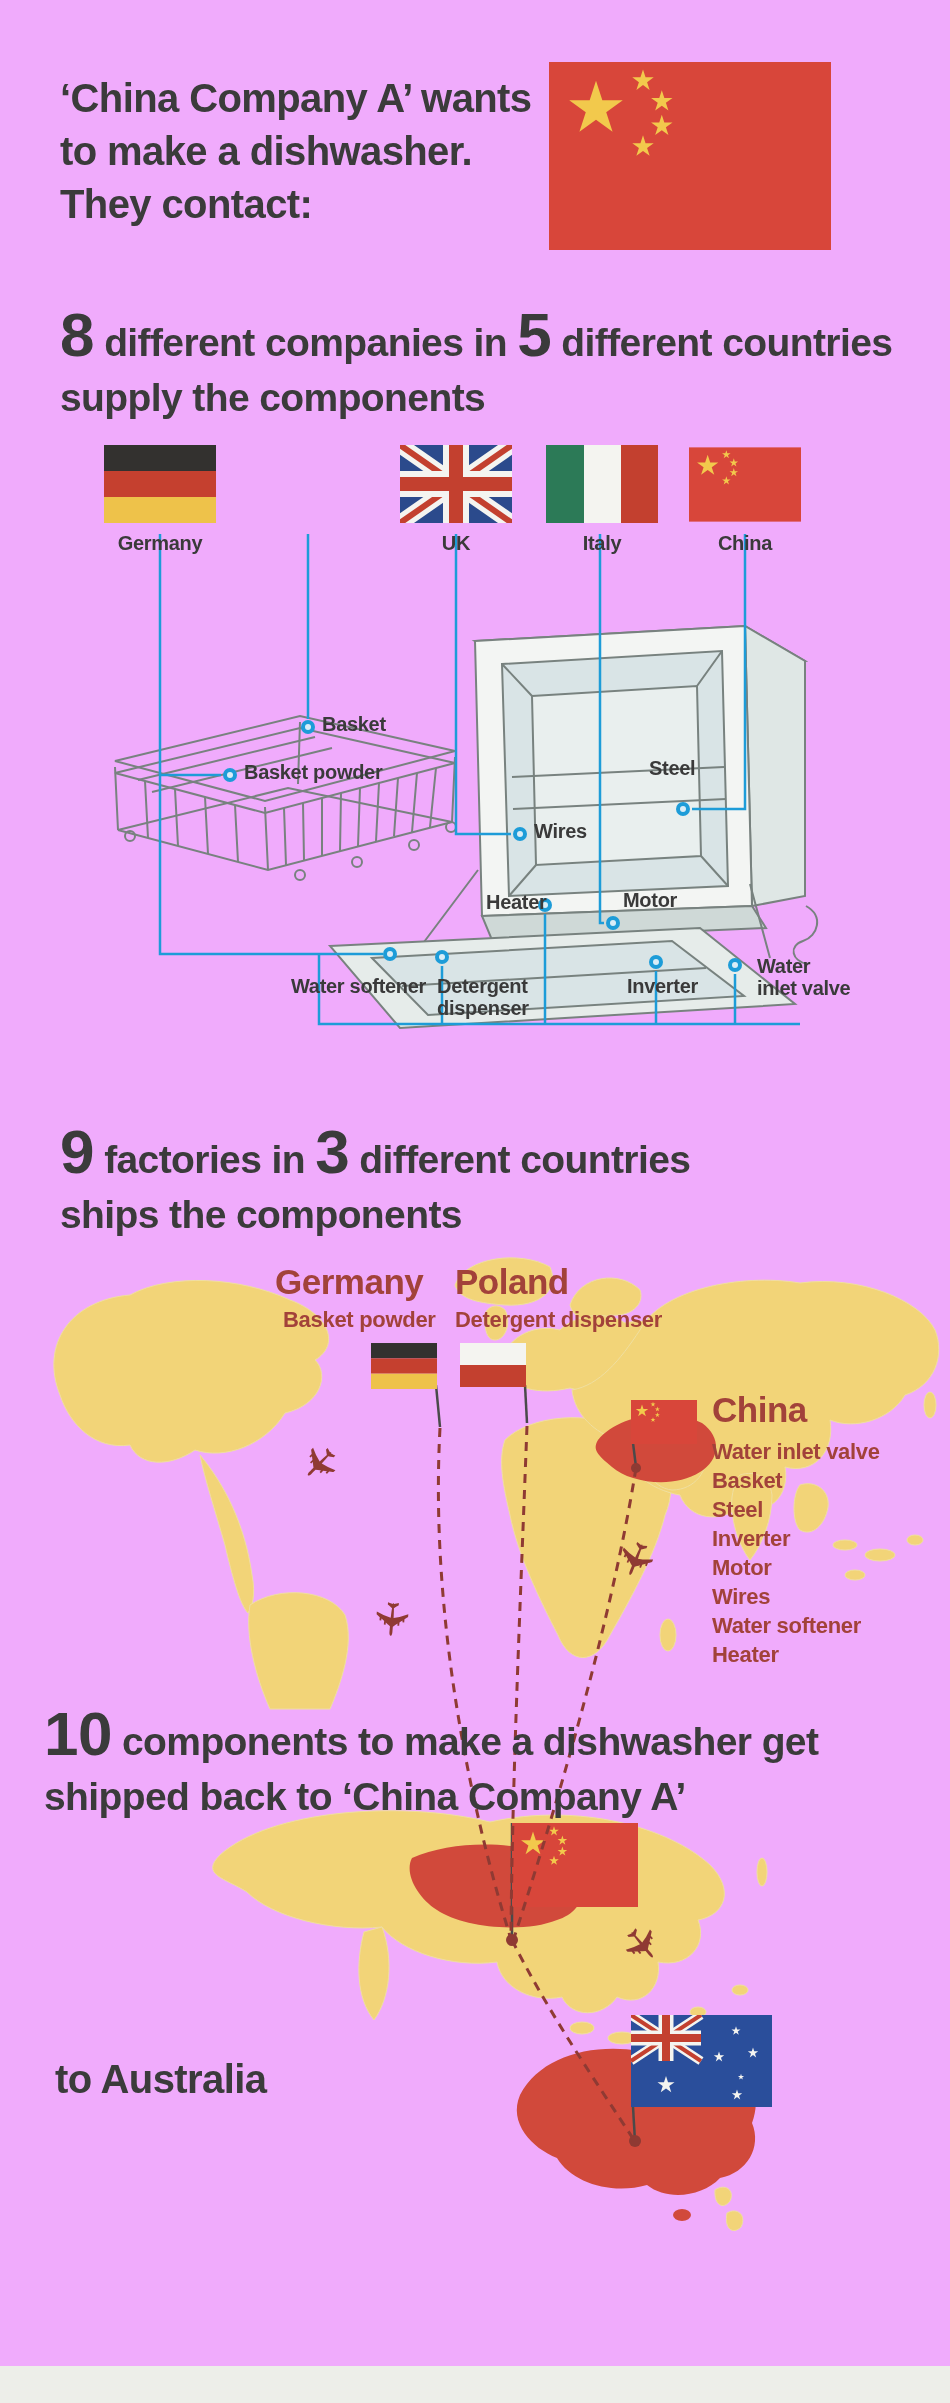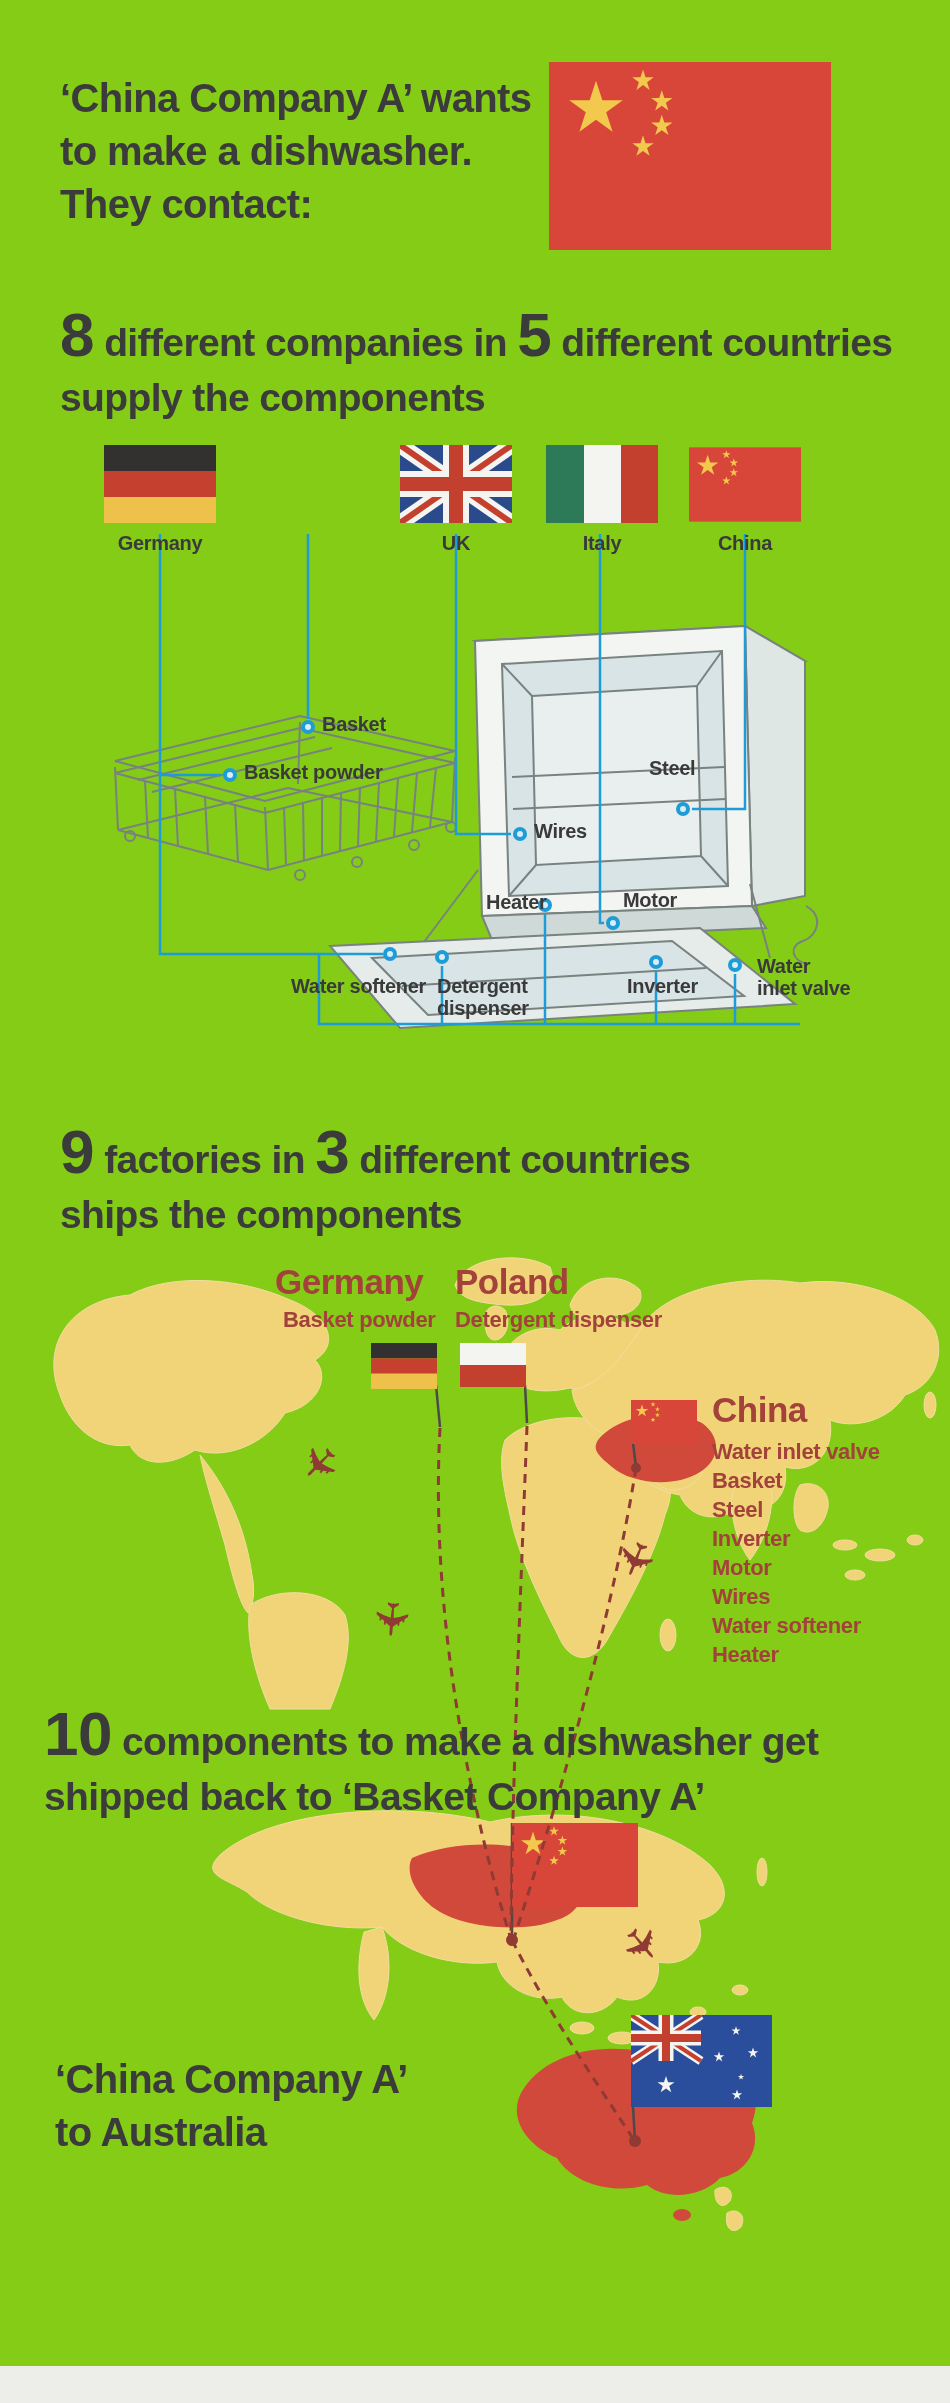--- a/index.html
+++ b/index.html
@@ -1,17 +1,17 @@
 <!DOCTYPE html>
 <html><head>
 <meta charset="utf-8">
 <style>
   *{margin:0;padding:0;box-sizing:border-box}
   html,body{background:#ffffff}
-  .page{position:relative;width:950px;height:2403px;background:#84cc16;overflow:hidden;
+  .page{position:relative;width:950px;height:2403px;background:#f0abfc;overflow:hidden;
         font-family:"Liberation Sans",sans-serif;color:#3b3b3b}
   .abs{position:absolute}
   .txt{font-weight:bold;color:#3b3b3b;letter-spacing:-0.6px}
   .h1{font-size:40px;line-height:53px}
   .heading{font-size:39px;line-height:1.25;z-index:5}
   .bignum{font-size:62px}
   .flagbox{position:absolute;top:445px;width:112px;text-align:center;z-index:2}
   .flagimg{height:78px;display:flex;align-items:center;justify-content:center}
   .flaglabel{font-size:20px;font-weight:bold;color:#3a3a3a;margin-top:9px;letter-spacing:-0.3px}
   .complabel{position:absolute;font-size:20px;font-weight:bold;color:#3a3a3a;line-height:22px;
@@ -304,21 +304,21 @@
     <div>Motor</div>
     <div>Wires</div>
     <div>Water softener</div>
     <div>Heater</div>
   </div>
 
   <div class="abs txt heading" style="left:44px;top:1695px;width:860px">
     <div>
       <span class="bignum">10</span><span> components to make a dishwasher get</span>
     </div>
-    <div>shipped back to ‘Basket Company A’</div>
+    <div>shipped back to ‘China Company A’</div>
   </div>
 
   <svg class="abs" style="left:150px;top:1800px;z-index:1" width="700" height="260" viewBox="0 0 700 260">
     <g fill="#f2d478" stroke="#f0dfa0" stroke-width="1">
       <path d="M70,55 C120,10 250,0 340,22 C430,2 520,28 560,65 C585,90 575,115 548,120 C558,145 538,168 508,162 C512,188 492,208 467,197 C452,218 422,218 412,197 C382,203 352,188 347,162 C302,168 252,152 232,127 C182,132 122,117 97,92 C75,78 50,75 70,55 Z"></path>
       <path d="M232,127 C244,160 240,198 224,220 C206,198 206,162 214,132 Z"></path>
       <ellipse cx="432" cy="228" rx="12" ry="6"></ellipse>
       <ellipse cx="472" cy="238" rx="14" ry="6"></ellipse>
       <ellipse cx="512" cy="232" rx="10" ry="5"></ellipse>
       <ellipse cx="548" cy="212" rx="8" ry="5"></ellipse>
@@ -327,21 +327,20 @@
     </g>
     <g fill="#d1493b">
       <path d="M262,58 C312,36 392,42 422,68 C442,88 432,112 407,120 C372,134 312,127 287,110 C267,97 254,73 262,58 Z"></path>
     </g>
     <line x1="362" y1="23" x2="362" y2="138" stroke="#4a4a4a" stroke-width="2.5"></line>
     <circle cx="362" cy="140" r="6" fill="#8f3a33"></circle>
     <use href="#flag-cn" x="362" y="23" width="126" height="84"></use>
   </svg>
 
   <div class="abs txt h1" style="left:55px;top:2053px;width:420px;z-index:5">
-    <div>‘China Company A’</div>
     <div>to Australia</div>
   </div>
 
   <svg class="abs" style="left:460px;top:1985px;z-index:1" width="420" height="300" viewBox="0 0 420 300">
     <g fill="#d1493b">
       <path d="M60,110 C80,72 130,58 180,66 C210,48 250,56 268,80 C292,88 302,112 292,138 C302,162 287,188 260,193 C242,212 207,216 187,200 C152,210 112,198 97,173 C72,163 48,138 60,110 Z"></path>
       <ellipse cx="222" cy="230" rx="9" ry="6"></ellipse>
     </g>
     <g fill="#f2d478" stroke="#f0dfa0" stroke-width="1">
       <path d="M255,205 C265,198 275,205 270,216 C263,225 254,220 255,205 Z"></path>

